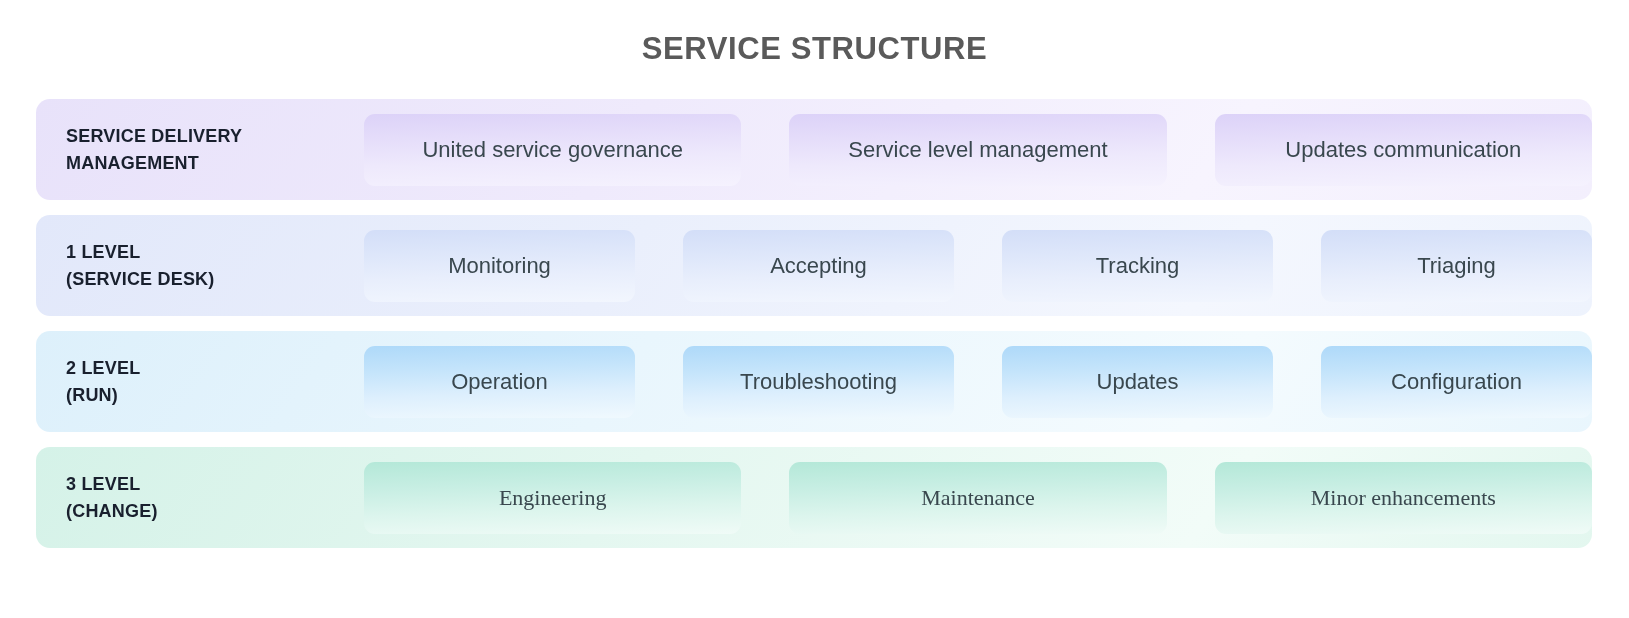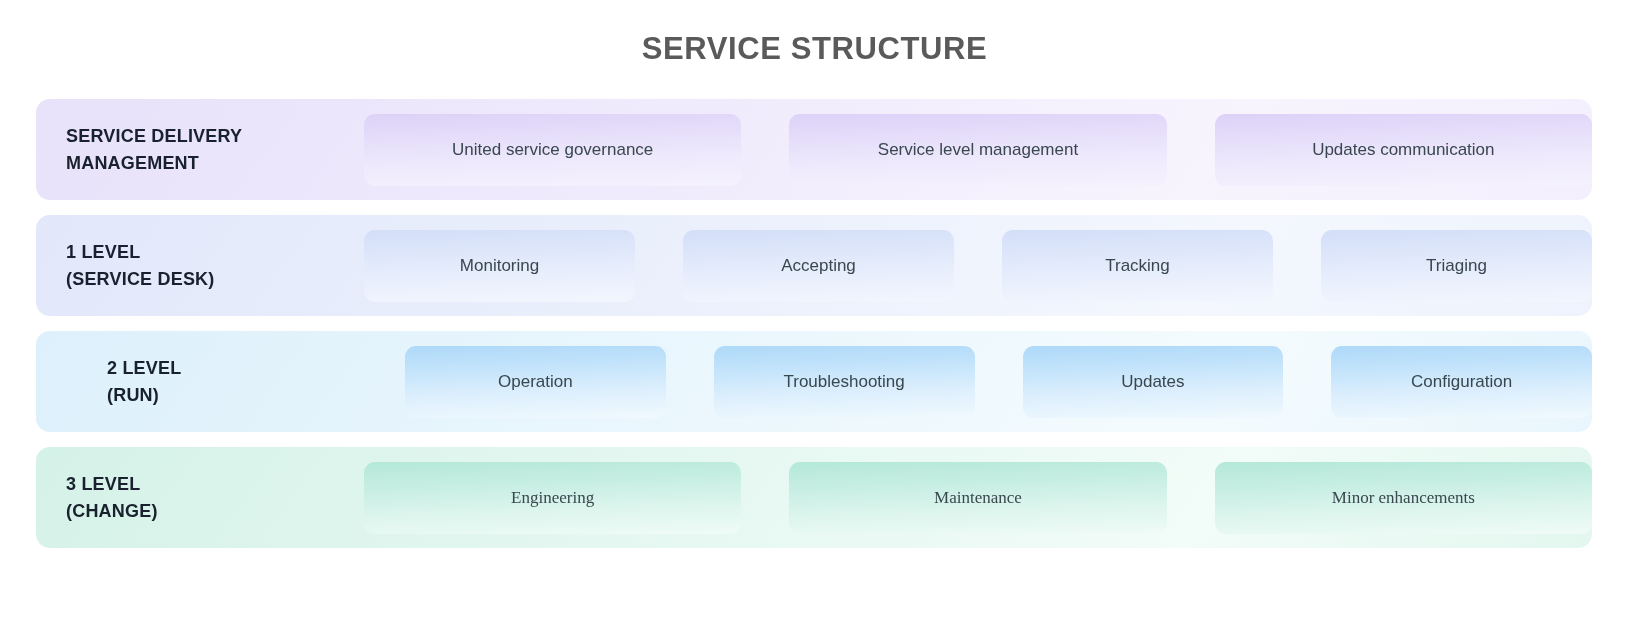--- a/index.html
+++ b/index.html
@@ -51,21 +51,21 @@
     border-radius: 14px;
     display: flex;
     align-items: center;
     overflow: visible;
     gap: 41px;
   }
 
   
   .band.b1 { background: linear-gradient(125deg, #e8e2fa 0%, #efeafc 38%, #f7f4fe 75%, #f3effd 100%); }
   .band.b2 { background: linear-gradient(125deg, #e2e8fa 0%, #eaeffc 38%, #f4f7fe 75%, #eef3fd 100%); }
-  .band.b3 { background: linear-gradient(125deg, #ddf0fb 0%, #e9f6fd 38%, #f4fbfe 75%, #e9f6fd 100%); padding-left: 41px; }
+  .band.b3 { background: linear-gradient(125deg, #ddf0fb 0%, #e9f6fd 38%, #f4fbfe 75%, #e9f6fd 100%); }
   .band.b4 { background: linear-gradient(125deg, #d5f2e8 0%, #e4f7f0 38%, #f2fcf8 75%, #e3f7ef 100%); }
 
   .band-label {
     flex: 0 0 287px;
     padding-left: 30px;
     box-sizing: border-box;
     font-size: 18px;
     font-weight: 700;
     color: #19202e;
     line-height: 1.45;
@@ -82,21 +82,21 @@
     padding-right: 0;
   }
 
   .card {
     flex: 1 1 0;
     border-radius: 11px;
     display: flex;
     align-items: center;
     justify-content: center;
     text-align: center;
-    font-size: 17px;
+    font-size: 22px;
     color: #39474e;
     line-height: 1.25;
     padding: 0 10px;
     box-sizing: border-box;
   }
 
   
   .band.b1 .card { background: linear-gradient(178deg, #dcd2f8 0%, #e5ddfa 30%, #eee9fc 62%, #f5f2fe 100%); }
   .band.b2 .card { background: linear-gradient(178deg, #d3def8 0%, #dde6fa 30%, #e8eefc 62%, #f2f6fe 100%); }
   .band.b3 .card { background: linear-gradient(178deg, #aed9f9 0%, #c4e4fb 32%, #ddeffd 64%, #f0f9fe 100%); }

